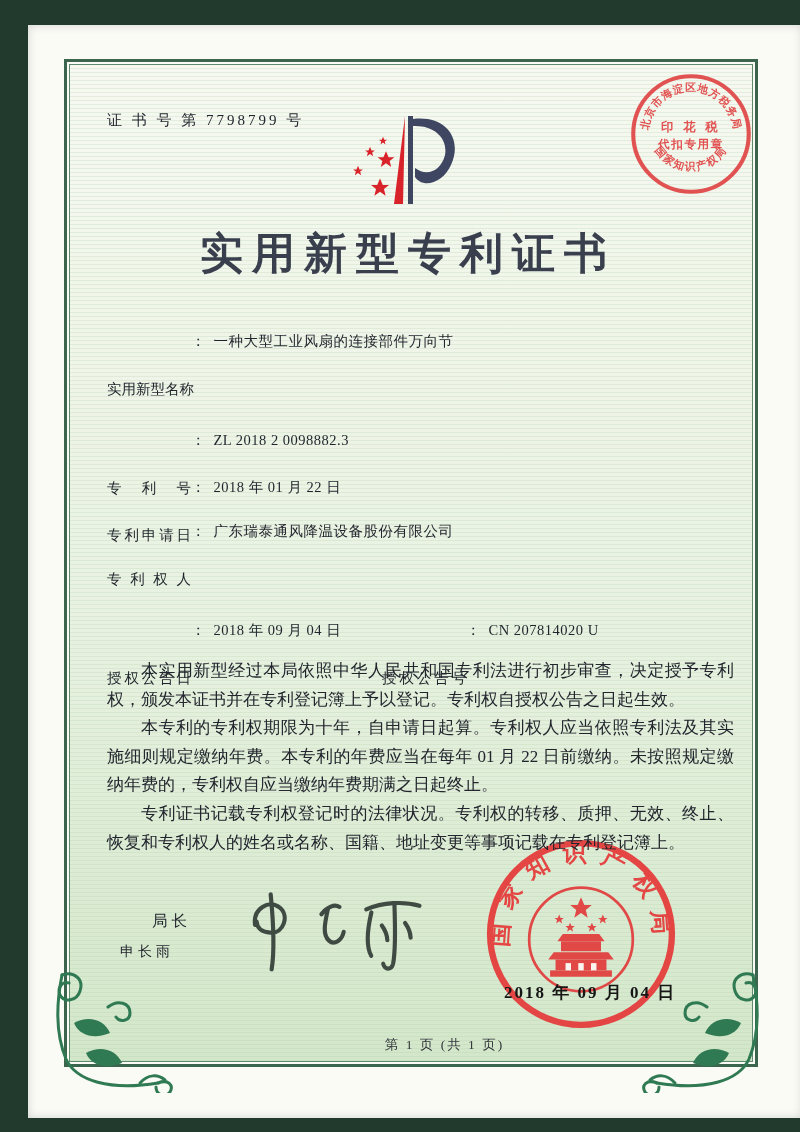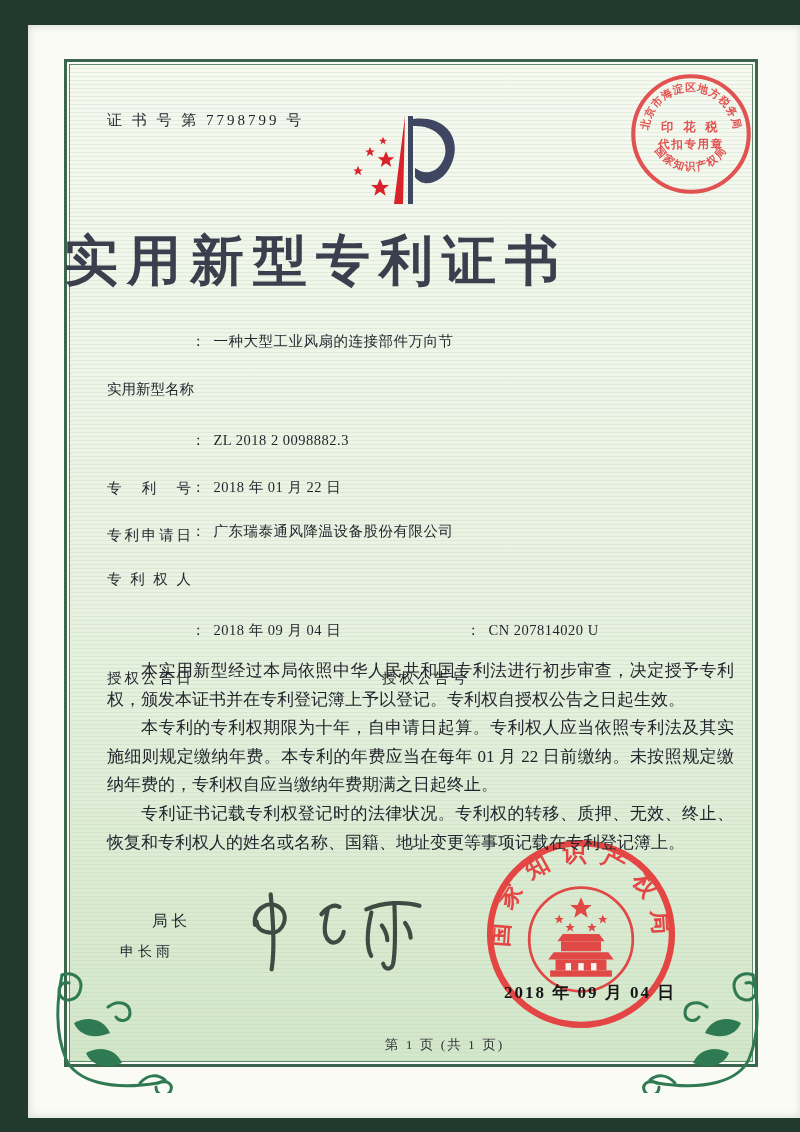--- a/index.html
+++ b/index.html
@@ -20,22 +20,22 @@
   }
   .frame-inner {
     position:absolute; inset:2px; border:1px solid #5e8a6e;
     background:
       linear-gradient(180deg, rgba(205,228,195,.10) 0%, rgba(190,220,178,.30) 55%, rgba(178,214,166,.55) 100%),
       repeating-linear-gradient(0deg, rgba(120,175,120,.16) 0 1px, rgba(255,255,255,0) 1px 4px);
   }
   .abs { position:absolute; z-index:4; }
   .cert-no { left:79px; top:86px; font-size:15px; letter-spacing:3px; color:#23262e; }
   .title {
-    left:36px; top:200px; width:688px; text-align:left;
-    font-size:54px; font-weight:bold; letter-spacing:9px; color:#3a3f4d;
+    left:36px; top:200px; width:688px; text-align:center;
+    font-size:43px; font-weight:bold; letter-spacing:9px; color:#3a3f4d;
   }
   .frow { left:79px; width:640px; height:22px; font-size:14.5px; color:#1f232b; white-space:nowrap; }
   .flabel { display:inline-block; width:84px; text-align:justify; text-align-last:justify; vertical-align:top;margin-top:48px; }
   .fcolon { display:inline-block; margin-right:8px; }
   .fval { letter-spacing:.5px; }
   .pair2 { position:absolute; left:275px; top:0; }
   .paras {
     left:79px; top:632px; width:627px; font-size:17px; line-height:28.6px;
     color:#22252d; text-align:justify; z-index:4;
   }

